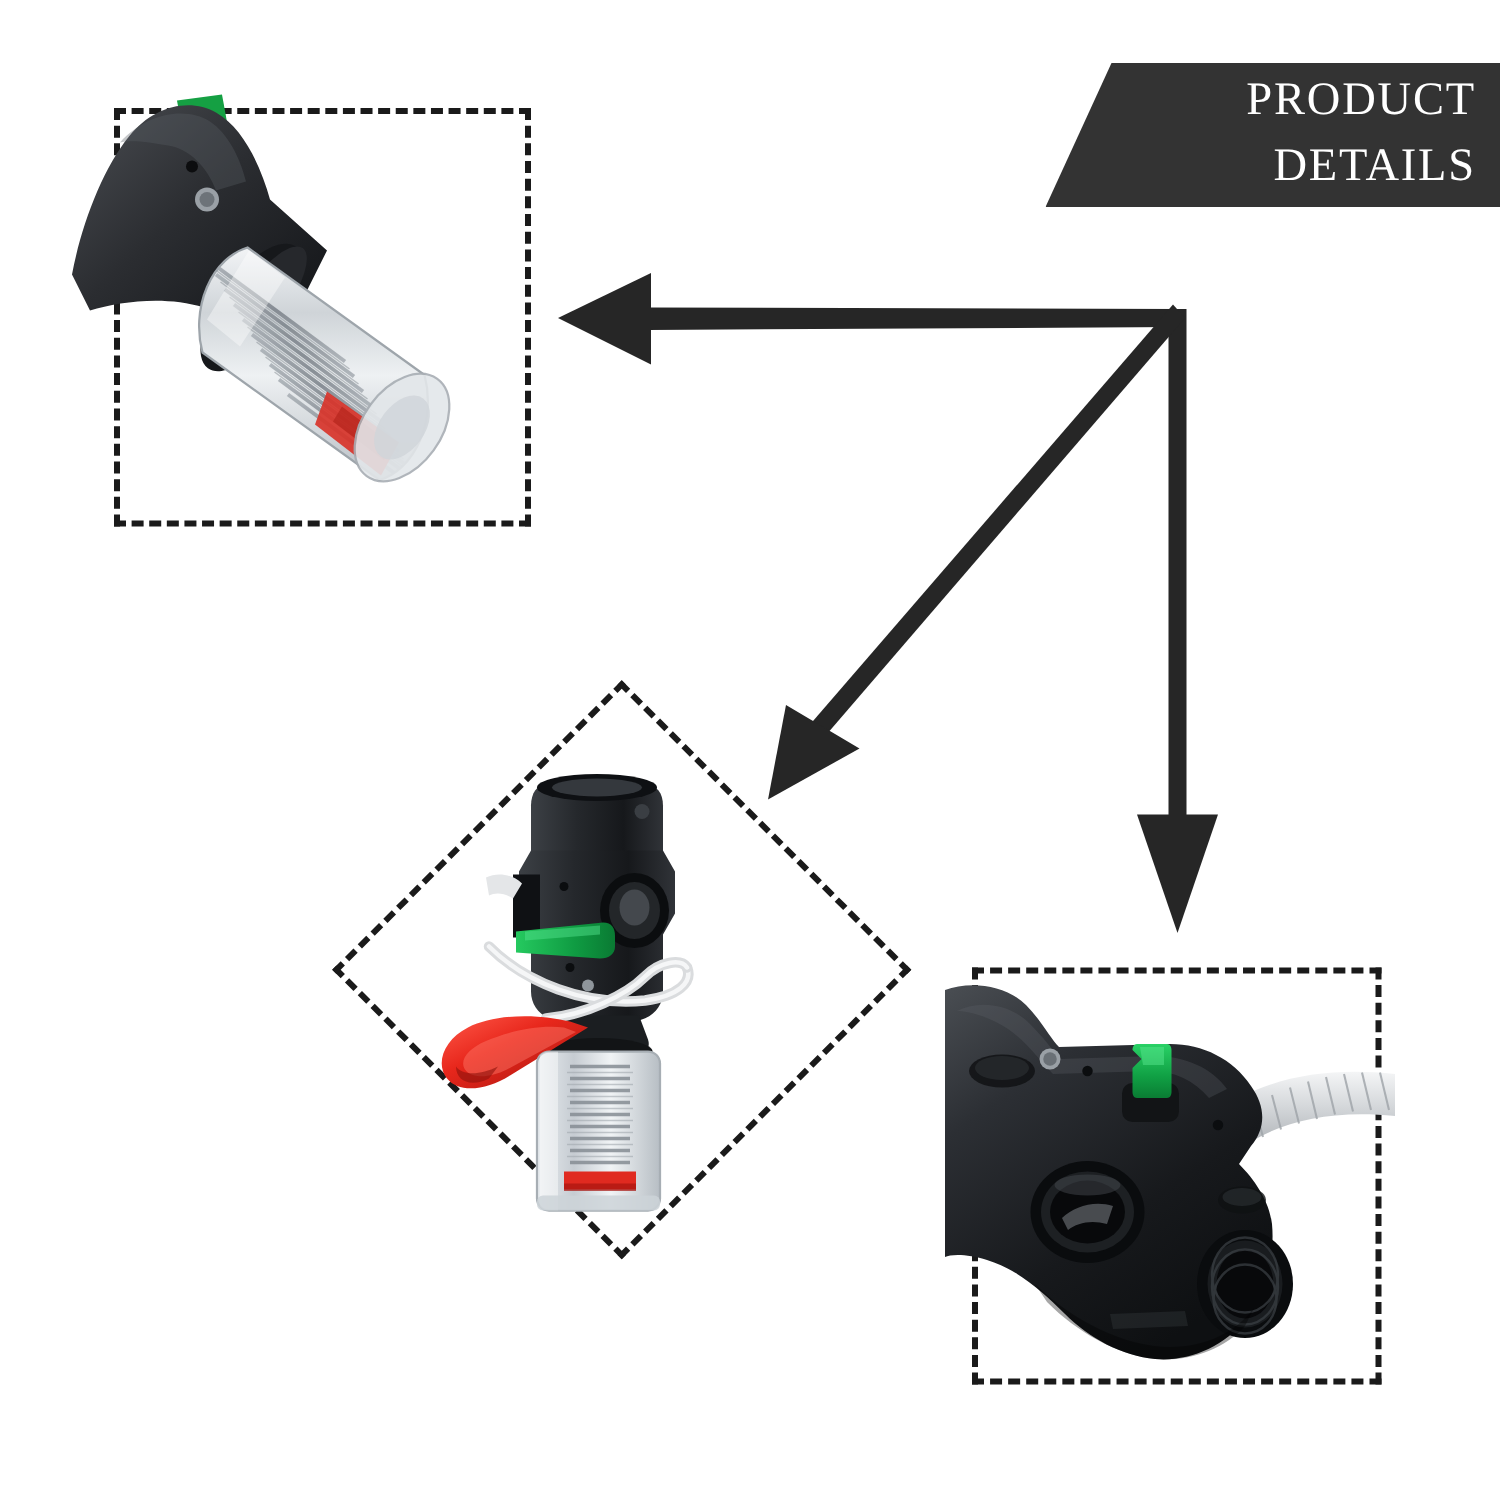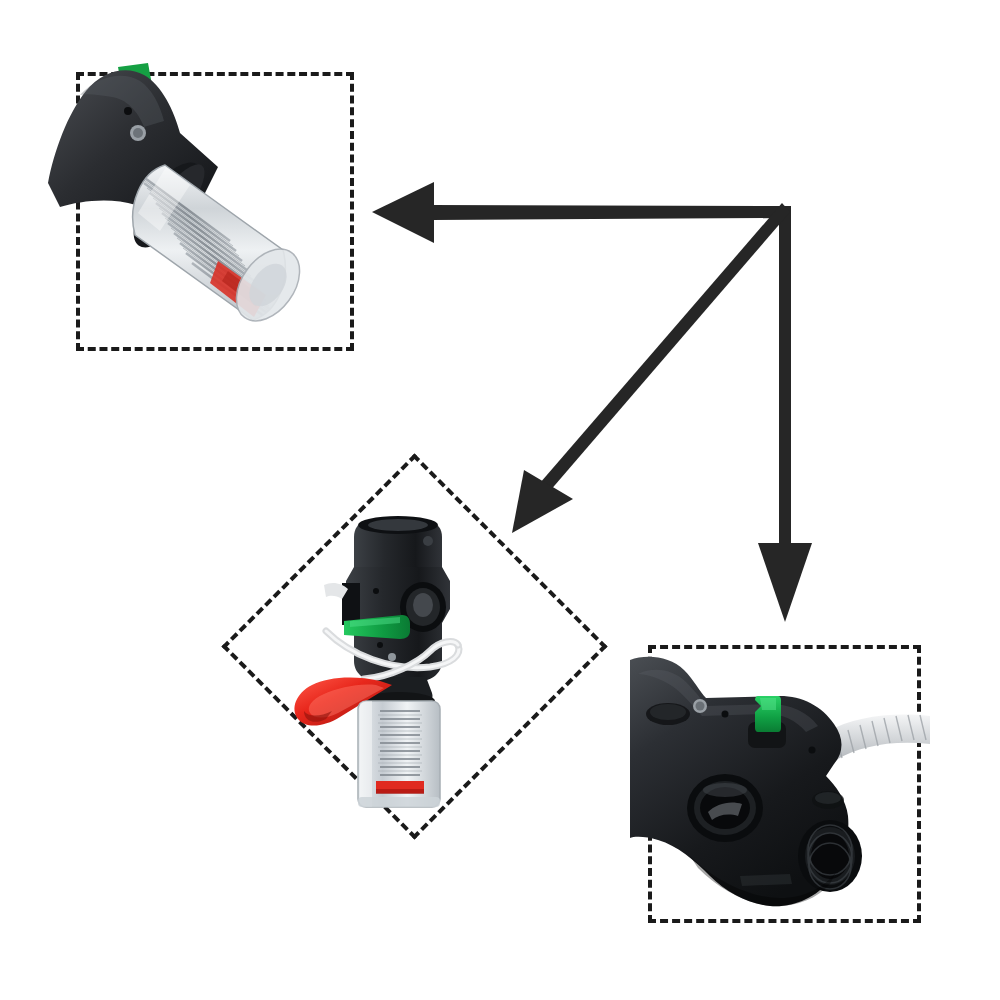--- a/index.html
+++ b/index.html
@@ -78,20 +78,24 @@
   #photo-middle     { left: 280px; top: 505px; width: 260px; height: 320px; }
   #photo-bottom-right { left: 630px; top: 640px; width: 300px; height: 290px; }
 
   .ph-svg { display: block; width: 100%; height: 100%; }
 </style>
 </head>
 <body>
 
 <div id="page">
 
+  <div id="banner">
+    <div id="banner-text">PRODUCT
+DETAILS</div>
+  </div>
 
   <div class="dash-box" id="frame-top-left"></div>
   <div id="frame-diamond"></div>
   <div class="dash-box" id="frame-bottom-right"></div>
 
   <div class="photo" id="photo-top-left">
     <svg class="ph-svg" viewBox="0 0 300 290" preserveAspectRatio="xMidYMid meet">
       <defs>
         <linearGradient id="tlHandle" x1="0" y1="0" x2="1" y2="1">
           <stop offset="0%" stop-color="#4a4d52"></stop>

